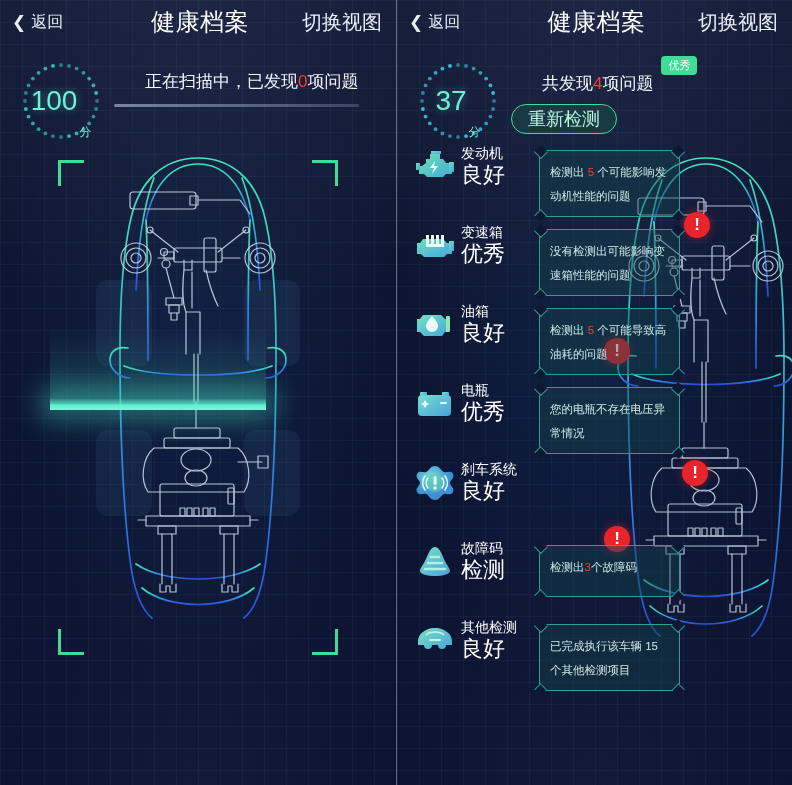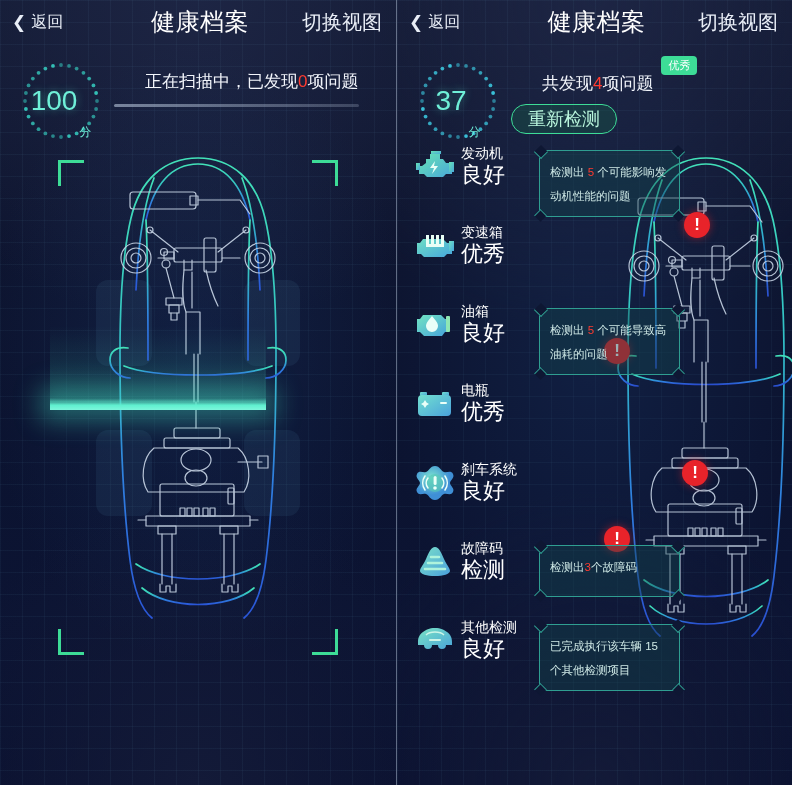--- a/index.html
+++ b/index.html
@@ -501,20 +501,21 @@
                 <rect x="26" y="8" width="3" height="12"></rect>
               <rect x="11" y="17" width="18" height="3"></rect>
             </g>
             <rect x="34" y="14" width="5" height="10" fill="url(#g1)"></rect>
           </svg>
         </div>
         <div class="row-labels">
           <div class="row-name">变速箱</div>
           <div class="row-state">优秀</div>
         </div>
+        <div class="note"><span class="cc1"></span><span class="cc2"></span><span>没有检测出可能影响变速箱性能的问题</span><span class="n"></span><span></span></div>
       </div>
 
       <div class="row">
         <div class="row-icon">
           <svg width="40" height="34" viewBox="0 0 40 34">
             <defs>
                 <linearGradient id="g2" x1="0" y1="0" x2="1" y2="1">
               <stop offset="0%" stop-color="#72e5c2"></stop>
                   <stop offset="100%" stop-color="#46a3db"></stop>
                 </linearGradient>
@@ -544,20 +545,21 @@
             <rect x="27" y="7" width="7" height="4" rx="1" fill="url(#g3)"></rect>
             <rect x="3" y="10" width="33" height="21" rx="4" fill="url(#g3)"></rect>
             <path d="M10 15l1.5 2.5L14 19l-2.5 1.5L10 23l-1.5-2.5L6 19l2.5-1.5z" fill="#eafff8"></path>
             <rect x="25" y="17" width="7" height="2" rx="1" fill="#eafff8"></rect>
           </svg>
         </div>
         <div class="row-labels">
           <div class="row-name">电瓶</div>
           <div class="row-state">优秀</div>
         </div>
+        <div class="note"><span class="cc1"></span><span class="cc2"></span><span>您的电瓶不存在电压异常情况</span><span class="n"></span><span></span></div>
       </div>
 
       <div class="row">
         <div class="row-icon">
           <svg width="40" height="38" viewBox="0 0 40 38">
             <defs>
                 <radialGradient id="g4" cx="40%" cy="35%">
               <stop offset="0%" stop-color="#7de6d0"></stop>
                   <stop offset="100%" stop-color="#3f8fd6"></stop>
                 </radialGradient>

